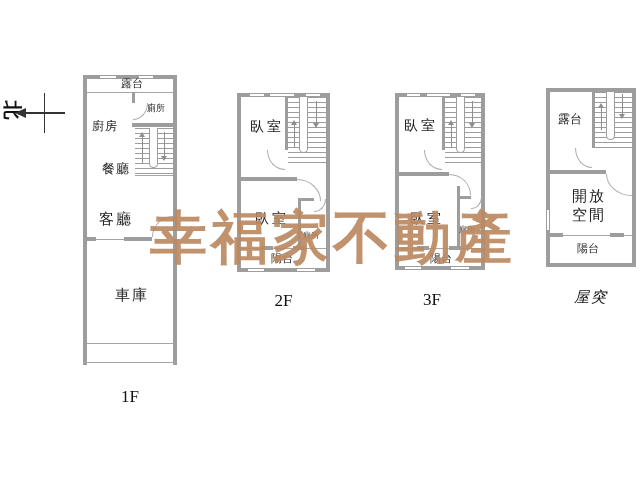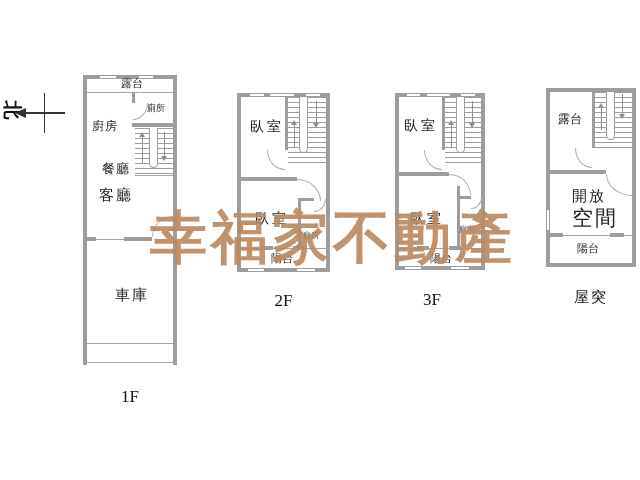--- a/index.html
+++ b/index.html
@@ -66,21 +66,21 @@
   <span class="lbl" style="left:64px;top:29px;font-size:9px;">廁所</span>
   <span class="lbl" style="left:9px;top:45px;font-size:12px;letter-spacing:1px;">廚房</span>
 
   <div class="w" style="left:49px;top:48px;width:41px;height:4px;"></div>
   <div class="stairs" style="left:52px;top:53px;width:38px;height:47px;"></div>
   <div class="sdiv" style="left:66px;top:53px;width:9px;height:40px;"></div>
   <div class="sarrow sa-up" style="left:59px;top:62px;height:26px;"></div>
   <div class="sarrow sa-down" style="left:81px;top:57px;height:24px;"></div>
   <div class="tl" style="left:52px;top:100px;width:38px;height:1px;"></div>
   <span class="lbl" style="left:19px;top:87px;font-size:13px;letter-spacing:1px;text-align:center;">餐廳</span>
-  <span class="lbl" style="left:16px;top:112px;font-size:15px;letter-spacing:2px;">客廳</span>
+  <span class="lbl" style="left:16px;top:136px;font-size:15px;letter-spacing:2px;">客廳</span>
 
   <div class="w" style="left:4px;top:162px;width:9px;height:4px;"></div>
   <div class="tl" style="left:13px;top:164px;width:28px;height:1px;"></div>
   <div class="w" style="left:41px;top:162px;width:28px;height:4px;"></div>
   <div class="arc arc-tl" style="left:69px;top:141px;width:21px;height:21px;"></div>
   <span class="lbl" style="left:32px;top:212px;font-size:15px;letter-spacing:2px;">車庫</span>
   <div class="tl" style="left:4px;top:268px;width:86px;height:1px;"></div>
   <div class="tl" style="left:0;top:287px;width:94px;height:1px;"></div>
 </div>
 <div class="flabel" style="left:83px;top:387px;width:94px;">1F</div>
@@ -165,23 +165,23 @@
   <div class="stairs" style="left:49px;top:4px;width:37px;height:58px;"></div>
   <div class="sdiv" style="left:60px;top:4px;width:9px;height:48px;"></div>
   <div class="sarrow sa-up" style="left:55px;top:20px;height:22px;"></div>
   <div class="sarrow sa-down" style="left:76px;top:6px;height:20px;"></div>
   <span class="lbl" style="left:12px;top:25px;font-size:12px;">露台</span>
   <div class="arc arc-bl" style="left:29px;top:60px;width:17px;height:20px;"></div>
 
   <div class="w" style="left:4px;top:82px;width:56px;height:4px;"></div>
   <div class="arc arc-bl" style="left:60px;top:86px;width:26px;height:22px;"></div>
   <span class="lbl" style="left:26px;top:100px;font-size:15px;letter-spacing:2px;">開放</span>
-  <span class="lbl" style="left:26px;top:119px;font-size:21px;letter-spacing:2px;">空間</span>
+  <span class="lbl" style="left:26px;top:119px;font-size:15px;letter-spacing:2px;">空間</span>
   <div class="win-v" style="left:0;top:122px;height:20px;"></div>
 
   <div class="tl" style="left:4px;top:147px;width:82px;height:1px;"></div>
   <div class="w" style="left:4px;top:145px;width:13px;height:4px;"></div>
   <div class="w" style="left:64px;top:145px;width:14px;height:4px;"></div>
   <span class="lbl" style="left:31px;top:155px;font-size:11px;">陽台</span>
 </div>
-<div class="flabel flabel-cjk" style="left:546px;top:288px;width:90px;letter-spacing:2px;">屋突</div>
+<div class="flabel flabel-cjk" style="left:546px;top:288px;width:90px;letter-spacing:2px;font-style:italic;">屋突</div>
 
 <div id="watermark" style="color: rgb(187, 138, 98);">幸福家不動產</div>
 
 </body></html>

